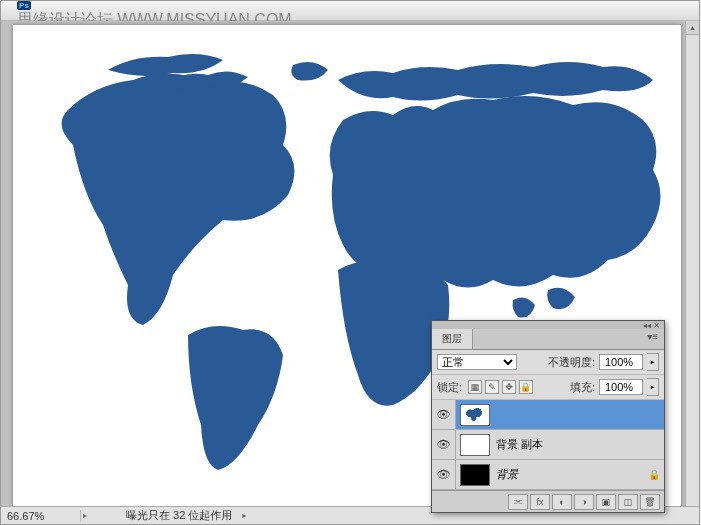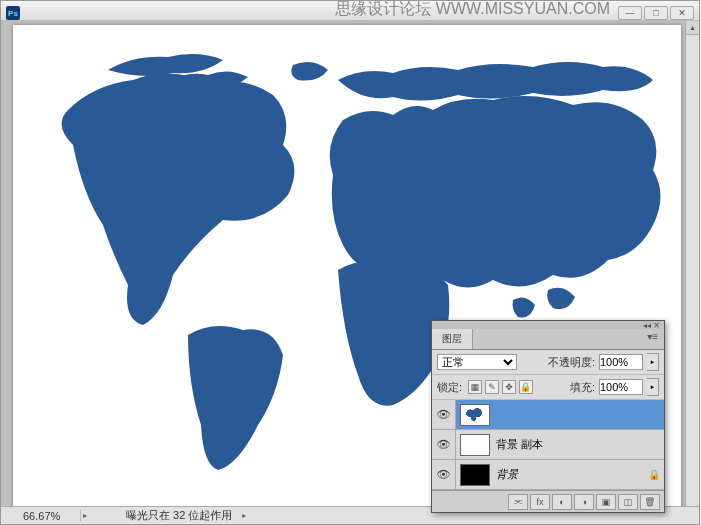--- a/index.html
+++ b/index.html
@@ -1,45 +1,45 @@
 <!DOCTYPE html>
 <html><head>
 <meta charset="utf-8">
 <style>
 * { margin: 0; padding: 0; box-sizing: border-box; font-family: "Microsoft YaHei", Arial, sans-serif; }
 body { background: #f0f0f0; width: 701px; height: 525px; position: relative; overflow: hidden; }
 .window { position: absolute; top: 0; left: 0; width: 700px; height: 525px; background: #e8e8e8; border: 1px solid #999; }
-.titlebar { height: 20px; background: linear-gradient(#f5f5f5,#dcdcdc); display: flex; align-items: flex-end; padding: 0 5px; font-size: 11px; color: #333; border-bottom: 1px solid #bbb; }
+.titlebar { height: 20px; background: linear-gradient(#f5f5f5,#dcdcdc); display: flex; align-items: flex-start; padding: 0 16px; font-size: 11px; color: #333; border-bottom: 1px solid #bbb; flex-direction: column; }
 .titlebar .ps-icon { width: 14px; height: 14px; background: #0a3c6e; color: #7ec8ff; font-size: 8px; font-weight: bold; display: inline-flex; align-items: center; justify-content: center; margin-right: 4px; border-radius: 2px; }
 .titlebar .spacer { flex: 1; }
 .titlebar .watermark { font-size: 16px; color: #888; }
 .win-btns { display: flex; gap: 2px; margin-left: 8px; }
 .win-btn { width: 24px; height: 14px; background: #e9e9e9; border: 1px solid #aaa; border-radius: 2px; font-size: 9px; display: flex; align-items: center; justify-content: center; color: #555; cursor: pointer; }
 .canvas-area { position: absolute; top: 20px; left: 0; right: 0; bottom: 18px; background: #c0c0c0; }
 .canvas { position: absolute; top: 4px; left: 12px; width: 668px; height: 484px; background: #fff; box-shadow: 0 0 4px rgba(0,0,0,.4); overflow: hidden; }
 .canvas svg { width: 100%; height: 100%; }
 .v-scroll { position: absolute; right: 0; top: 0; width: 14px; height: 100%; background: #e0e0e0; border-left: 1px solid #aaa; }
 .v-scroll .arrow { height: 14px; background: #d4d4d4; border-bottom: 1px solid #aaa; font-size: 8px; display: flex; align-items: center; justify-content: center; color: #555; }
 .statusbar { position: absolute; bottom: 0; left: 0; right: 0; height: 18px; background: #e2e2e2; border-top: 1px solid #aaa; display: flex; align-items: center; font-size: 11px; color: #333; }
-.statusbar .zoom { width: 80px; padding: 0 22px; border-right: 1px solid #bbb; }
+.statusbar .zoom { width: 80px; padding: 0 6px; border-right: 1px solid #bbb; }
 .statusbar .info { padding: 0 8px; margin-left: 23px; }
 .statusbar .expand { margin-left: 2px; width: 12px; font-size: 8px; color: #666; }
 
 .layers-panel { position: absolute; right: 36px; top: 320px; width: 234px; background: #dcdcdc; border: 1px solid #555; box-shadow: 2px 2px 6px rgba(0,0,0,.4); font-size: 11px; }
 .panel-tabbar { height: 8px; background: #bfbfbf; display: flex; justify-content: flex-end; align-items: center; padding-right: 4px; }
 .panel-tabbar .collapse { font-size: 8px; color: #555; cursor: pointer; }
 .panel-tabs { display: flex; background: #c8c8c8; border-bottom: 1px solid #888; }
 .panel-tab { padding: 3px 10px; background: #dcdcdc; border-right: 1px solid #999; font-size: 10px; color: #333; }
 .panel-tab.active { background: #dcdcdc; }
 .panel-menu { margin-left: auto; padding: 2px 6px; font-size: 10px; color: #555; cursor: pointer; }
 .panel-row { display: flex; align-items: center; padding: 3px 5px; border-bottom: 1px solid #bbb; gap: 4px; }
 .panel-row select, .panel-row input { font-size: 11px; height: 16px; border: 1px solid #999; background: #fff; }
 .panel-row .blend { width: 80px; }
 .panel-row .label { color: #333; }
-.panel-row .pct { width: 44px; text-align: left; padding-right: 4px; }
+.panel-row .pct { width: 44px; text-align: center; padding-right: 4px; }
 .panel-row .dropdown-btn { width: 12px; height: 18px; background: #e0e0e0; border: 1px solid #999; border-left: none; font-size: 7px; display: flex; align-items: center; justify-content: center; }
 .lock-icons { display: flex; gap: 3px; margin-left: 2px; }
 .lock-icons span { width: 14px; height: 14px; border: 1px solid #999; background: #eee; font-size: 9px; display: flex; align-items: center; justify-content: center; color: #555; }
 .layers-list { background: #d8d8d8; }
 .layer { display: flex; align-items: center; height: 30px; border-bottom: 1px solid #aaa; }
 .layer.selected { background: #5a93d6; color: #fff; }
 .layer .vis { width: 24px; height: 100%; display: flex; align-items: center; justify-content: center; border-right: 1px solid #aaa; background: #d8d8d8; color: #333; cursor: pointer; }
 .layer.selected .vis { background: #d8d8d8; }
 .layer .thumb { width: 30px; height: 22px; margin: 0 4px; border: 1px solid #666; background: #fff; position: relative; overflow: hidden; }
 .layer .thumb.map::after { content: ""; position: absolute; inset: 2px; background: radial-gradient(circle at 30% 40%, #2a5a95 20%, transparent 21%), radial-gradient(circle at 60% 35%, #2a5a95 25%, transparent 26%), radial-gradient(circle at 45% 70%, #2a5a95 15%, transparent 16%); }

